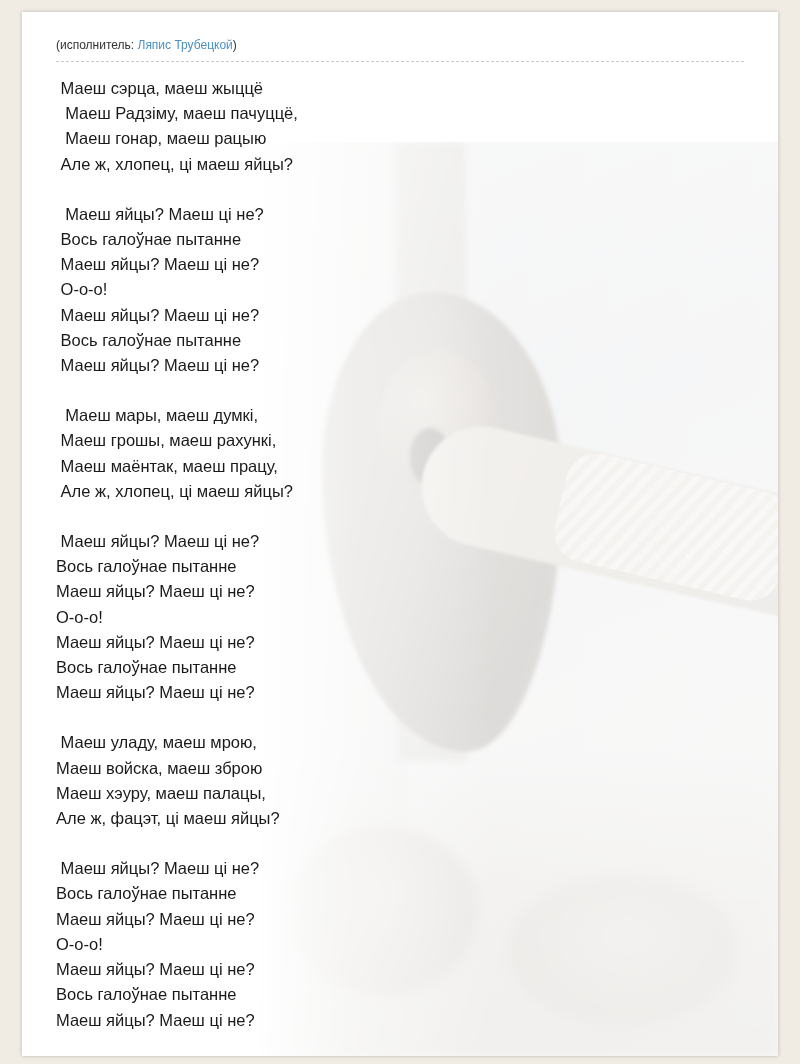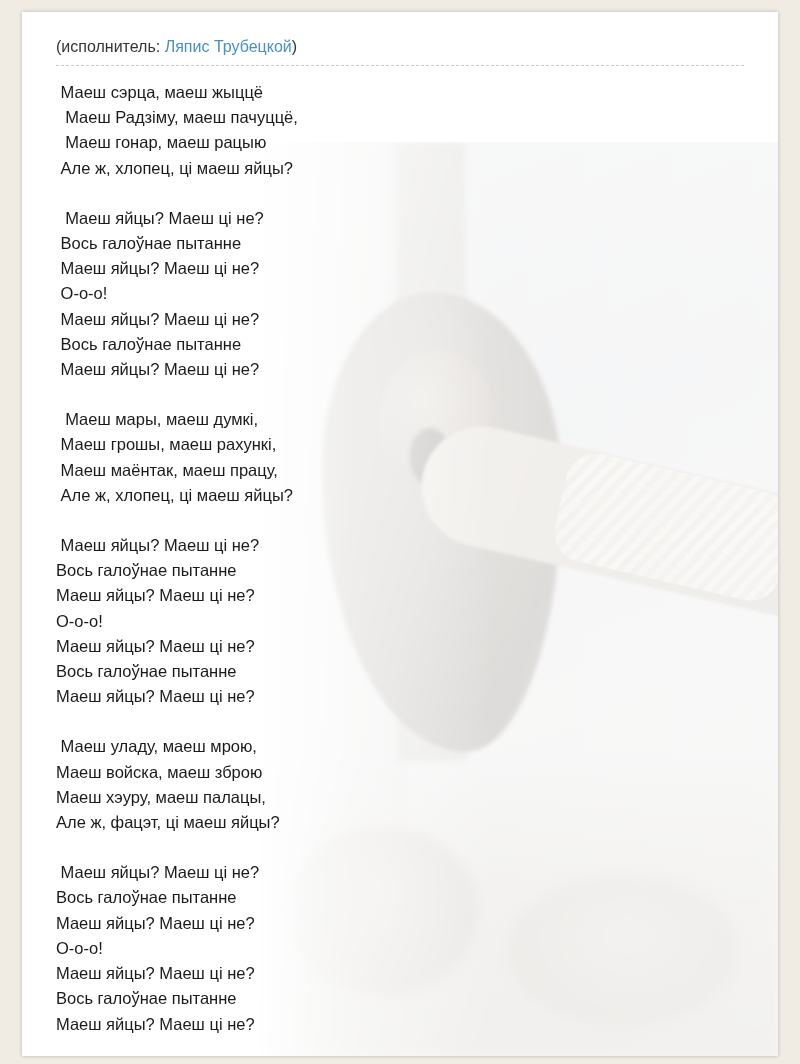--- a/index.html
+++ b/index.html
@@ -136,21 +136,21 @@
   .song-title {
     color: #c0392b;
     font-size: 22px;
     font-weight: bold;
     line-height: 1.2;
     margin: 0 0 6px 16px;
     letter-spacing: 0.1px;
   }
   .artist-line {
     margin: 0 0 0 16px;
-    font-size: 16px;
+    font-size: 12px;
     color: #333333;
     padding-bottom: 9px;
     border-bottom: 1px dashed #c8c8c8;
     margin-right: 4px;
   }
   .artist-link {
     color: #4a8fc0;
     text-decoration: none;
     cursor: pointer;
   }

